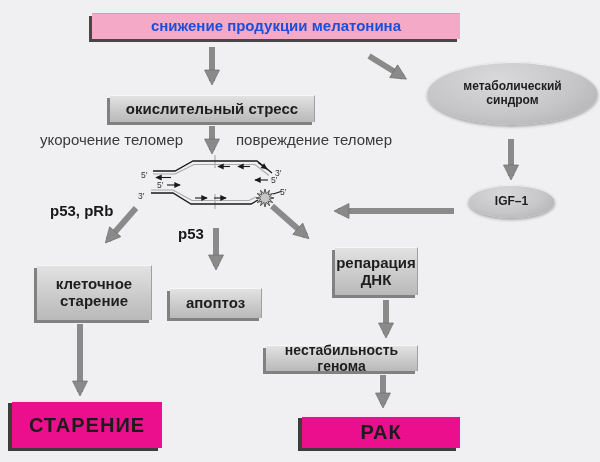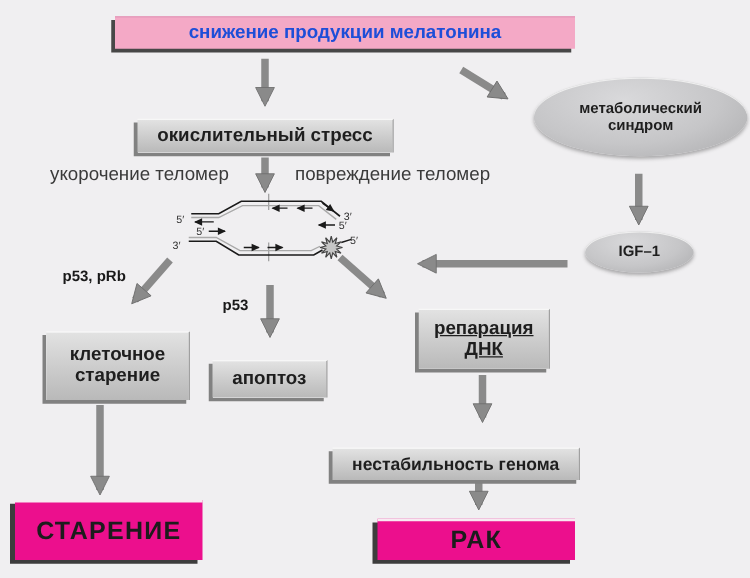--- a/index.html
+++ b/index.html
@@ -34,21 +34,21 @@
     font-size:20px; letter-spacing:1px; color:#1c1c1c;
   }
   .ellipse {
     border-radius:50%;
     background:radial-gradient(ellipse at 42% 28%, #d9d9db 0%, #c6c6c8 55%, #ababad 100%);
     box-shadow:0 2px 3px rgba(40,40,40,.35), inset 0 1px 0 #eeeeee;
     display:flex; flex-direction:column; align-items:center; justify-content:center;
     text-align:center; font-weight:bold; font-size:12px; line-height:1.1; color:#1e1e1e;
   }
   .flabel { font-size:15px; color:#3a3a3a; white-space:nowrap; }
-  .plabel { font-size:12px; font-weight:bold; color:#191919; white-space:nowrap;margin-top:12px; }
+  .plabel { font-size:15px; font-weight:bold; color:#191919; white-space:nowrap; }
   svg { display:block; }
   .dna-text { font-size:8.5px; fill:#333; font-family:"Liberation Sans","DejaVu Sans",sans-serif; }
 </style>
 </head>
 <body>
 
 <div class="stage">
 
   <svg class="abs" style="left:0;top:0" width="600" height="462" viewBox="0 0 600 462">
     <defs>
@@ -135,26 +135,26 @@
 
   <div class="abs box gray" style="left:37px;top:265px;width:115px;height:55px;">
     <span>клеточное</span>
     <span>старение</span>
   </div>
 
   <div class="abs box gray" style="left:170px;top:288px;width:92px;height:30px;">
     <span>апоптоз</span>
   </div>
 
-  <div class="abs box gray" style="left:335px;top:247px;width:105px;height:48px;text-decoration:underline;">
+  <div class="abs box gray" style="left:335px;top:247px;width:83px;height:48px;">
     <span>репарация</span>
     <span>ДНК</span>
   </div>
 
-  <div class="abs box gray" style="left:266px;top:358px;width:198px;height:26px;font-size:14px;">
+  <div class="abs box gray" style="left:266px;top:345px;width:152px;height:26px;font-size:14px;">
     <span>нестабильность генома</span>
   </div>
 
   <div class="abs box magenta" style="left:12px;top:400px;width:150px;height:48px;">
     <span>СТАРЕНИЕ</span>
   </div>
 
   <div class="abs box magenta" style="left:302px;top:415px;width:158px;height:33px;text-align:center;">
     <span>РАК</span>
   </div>

